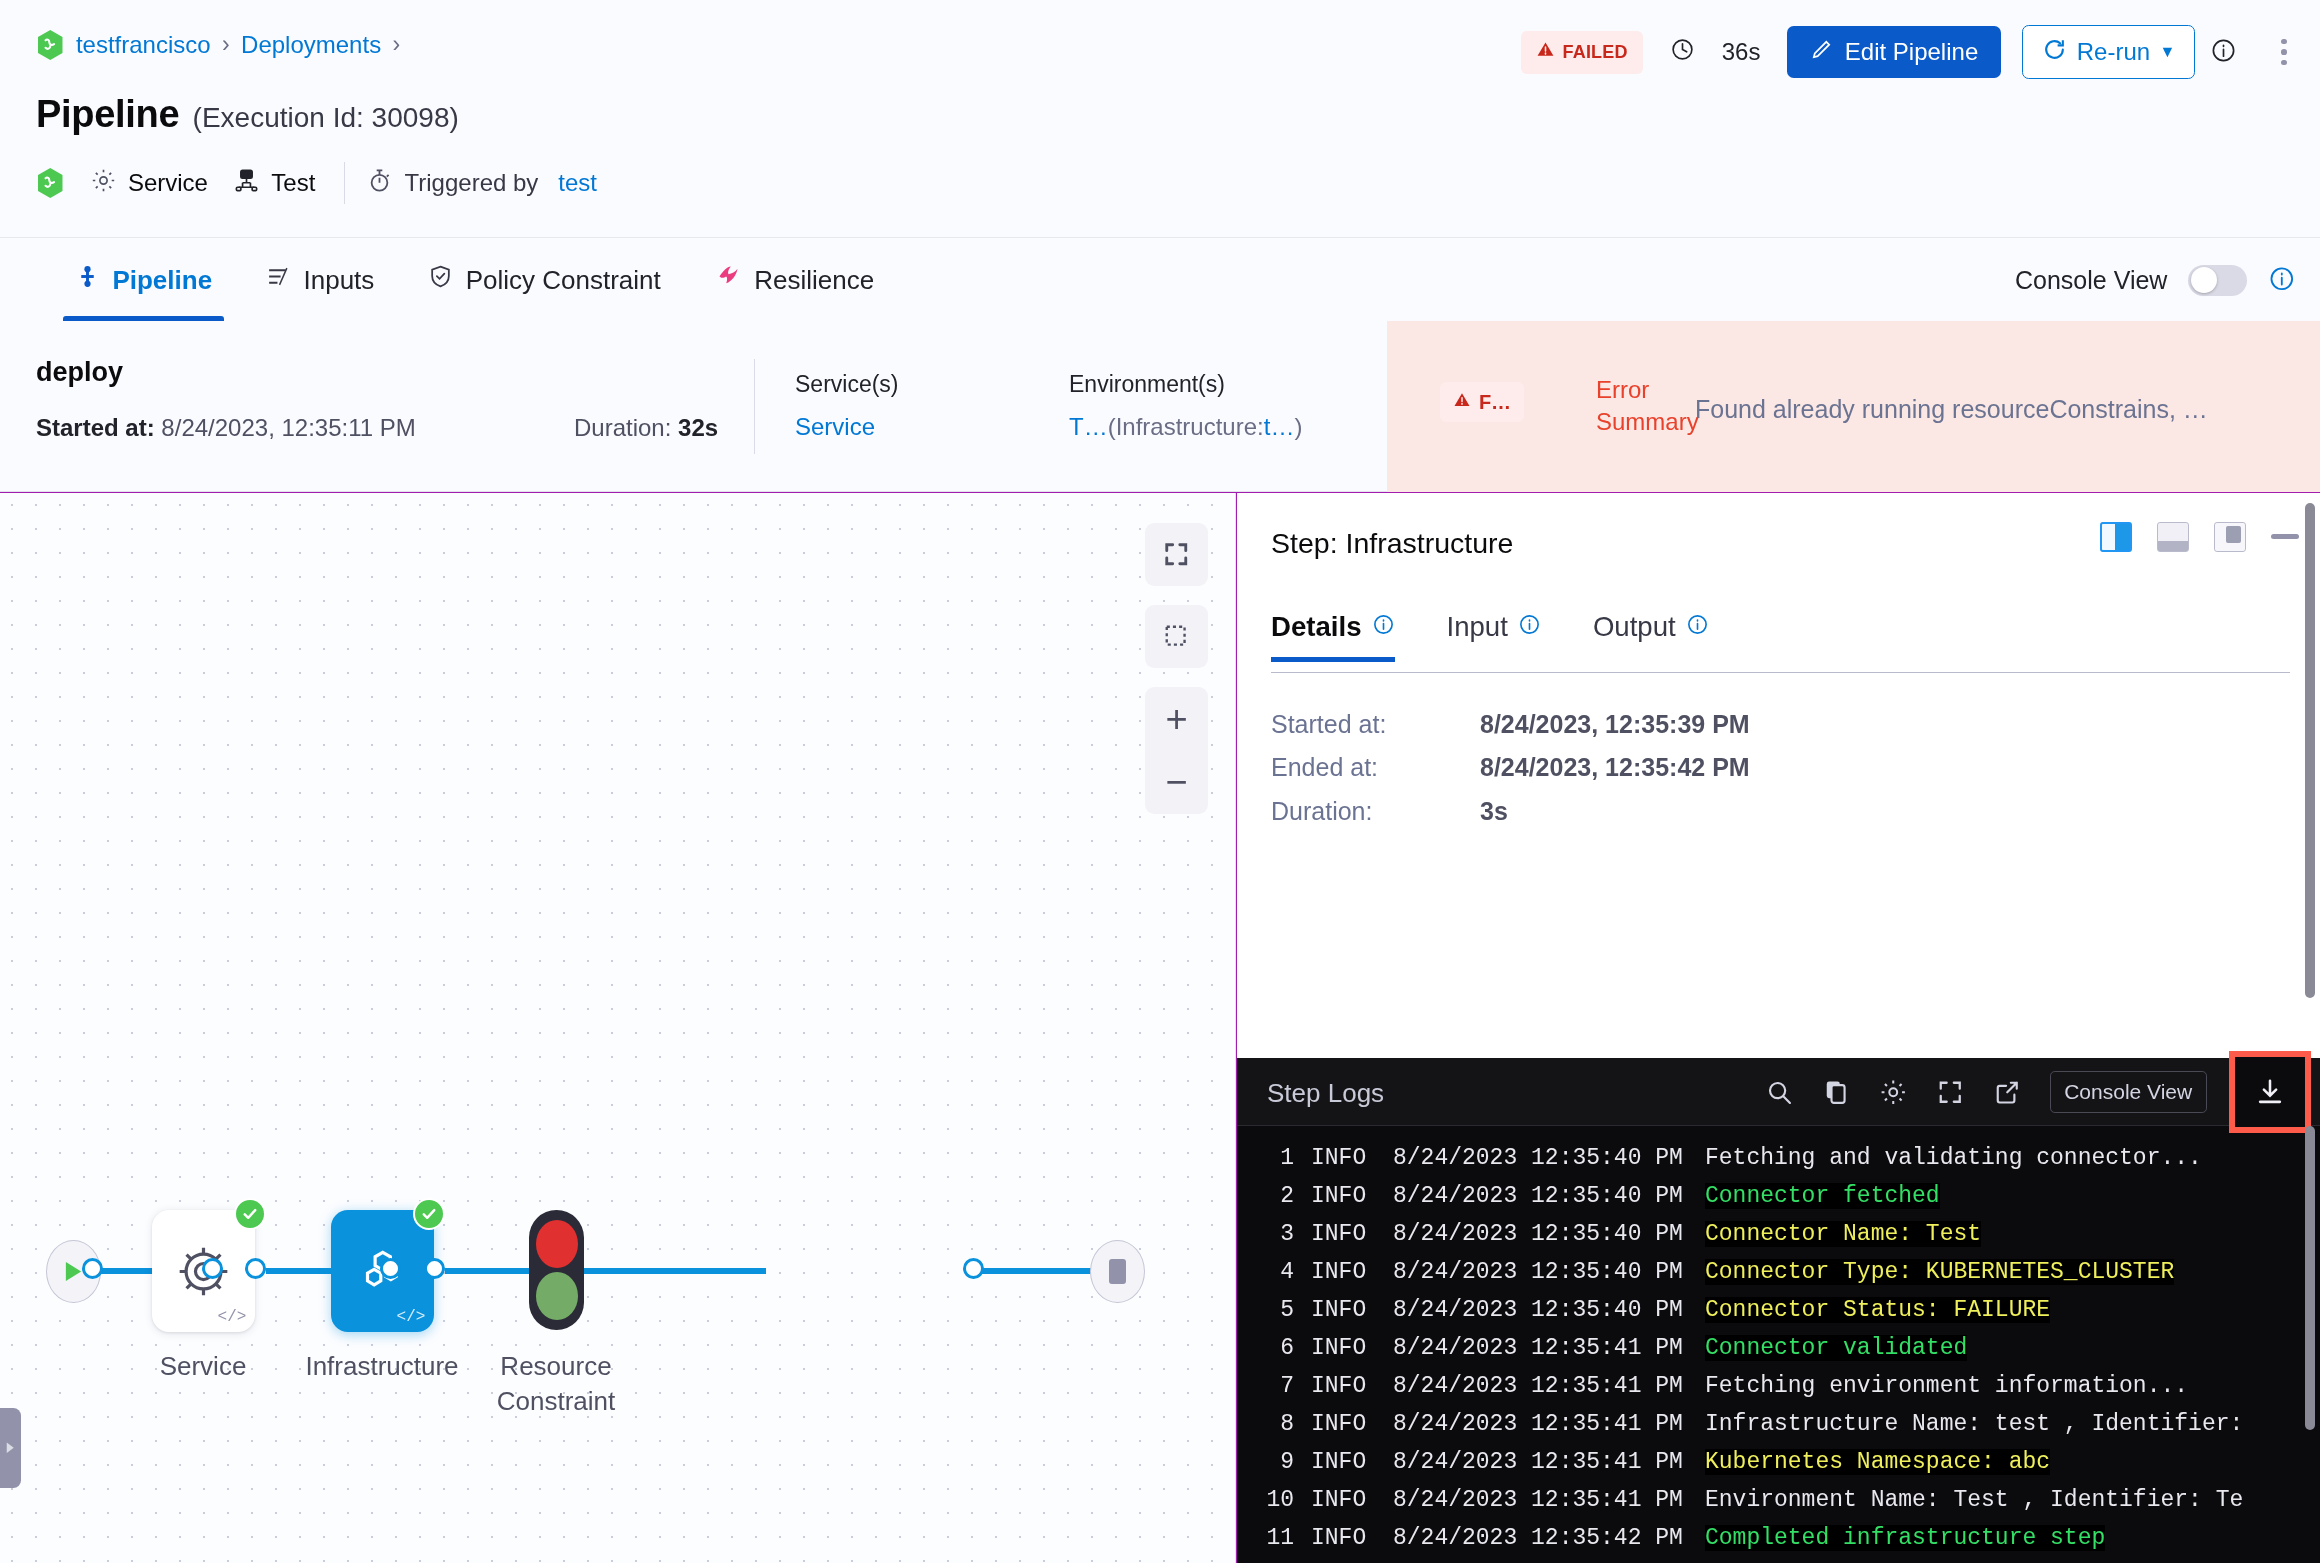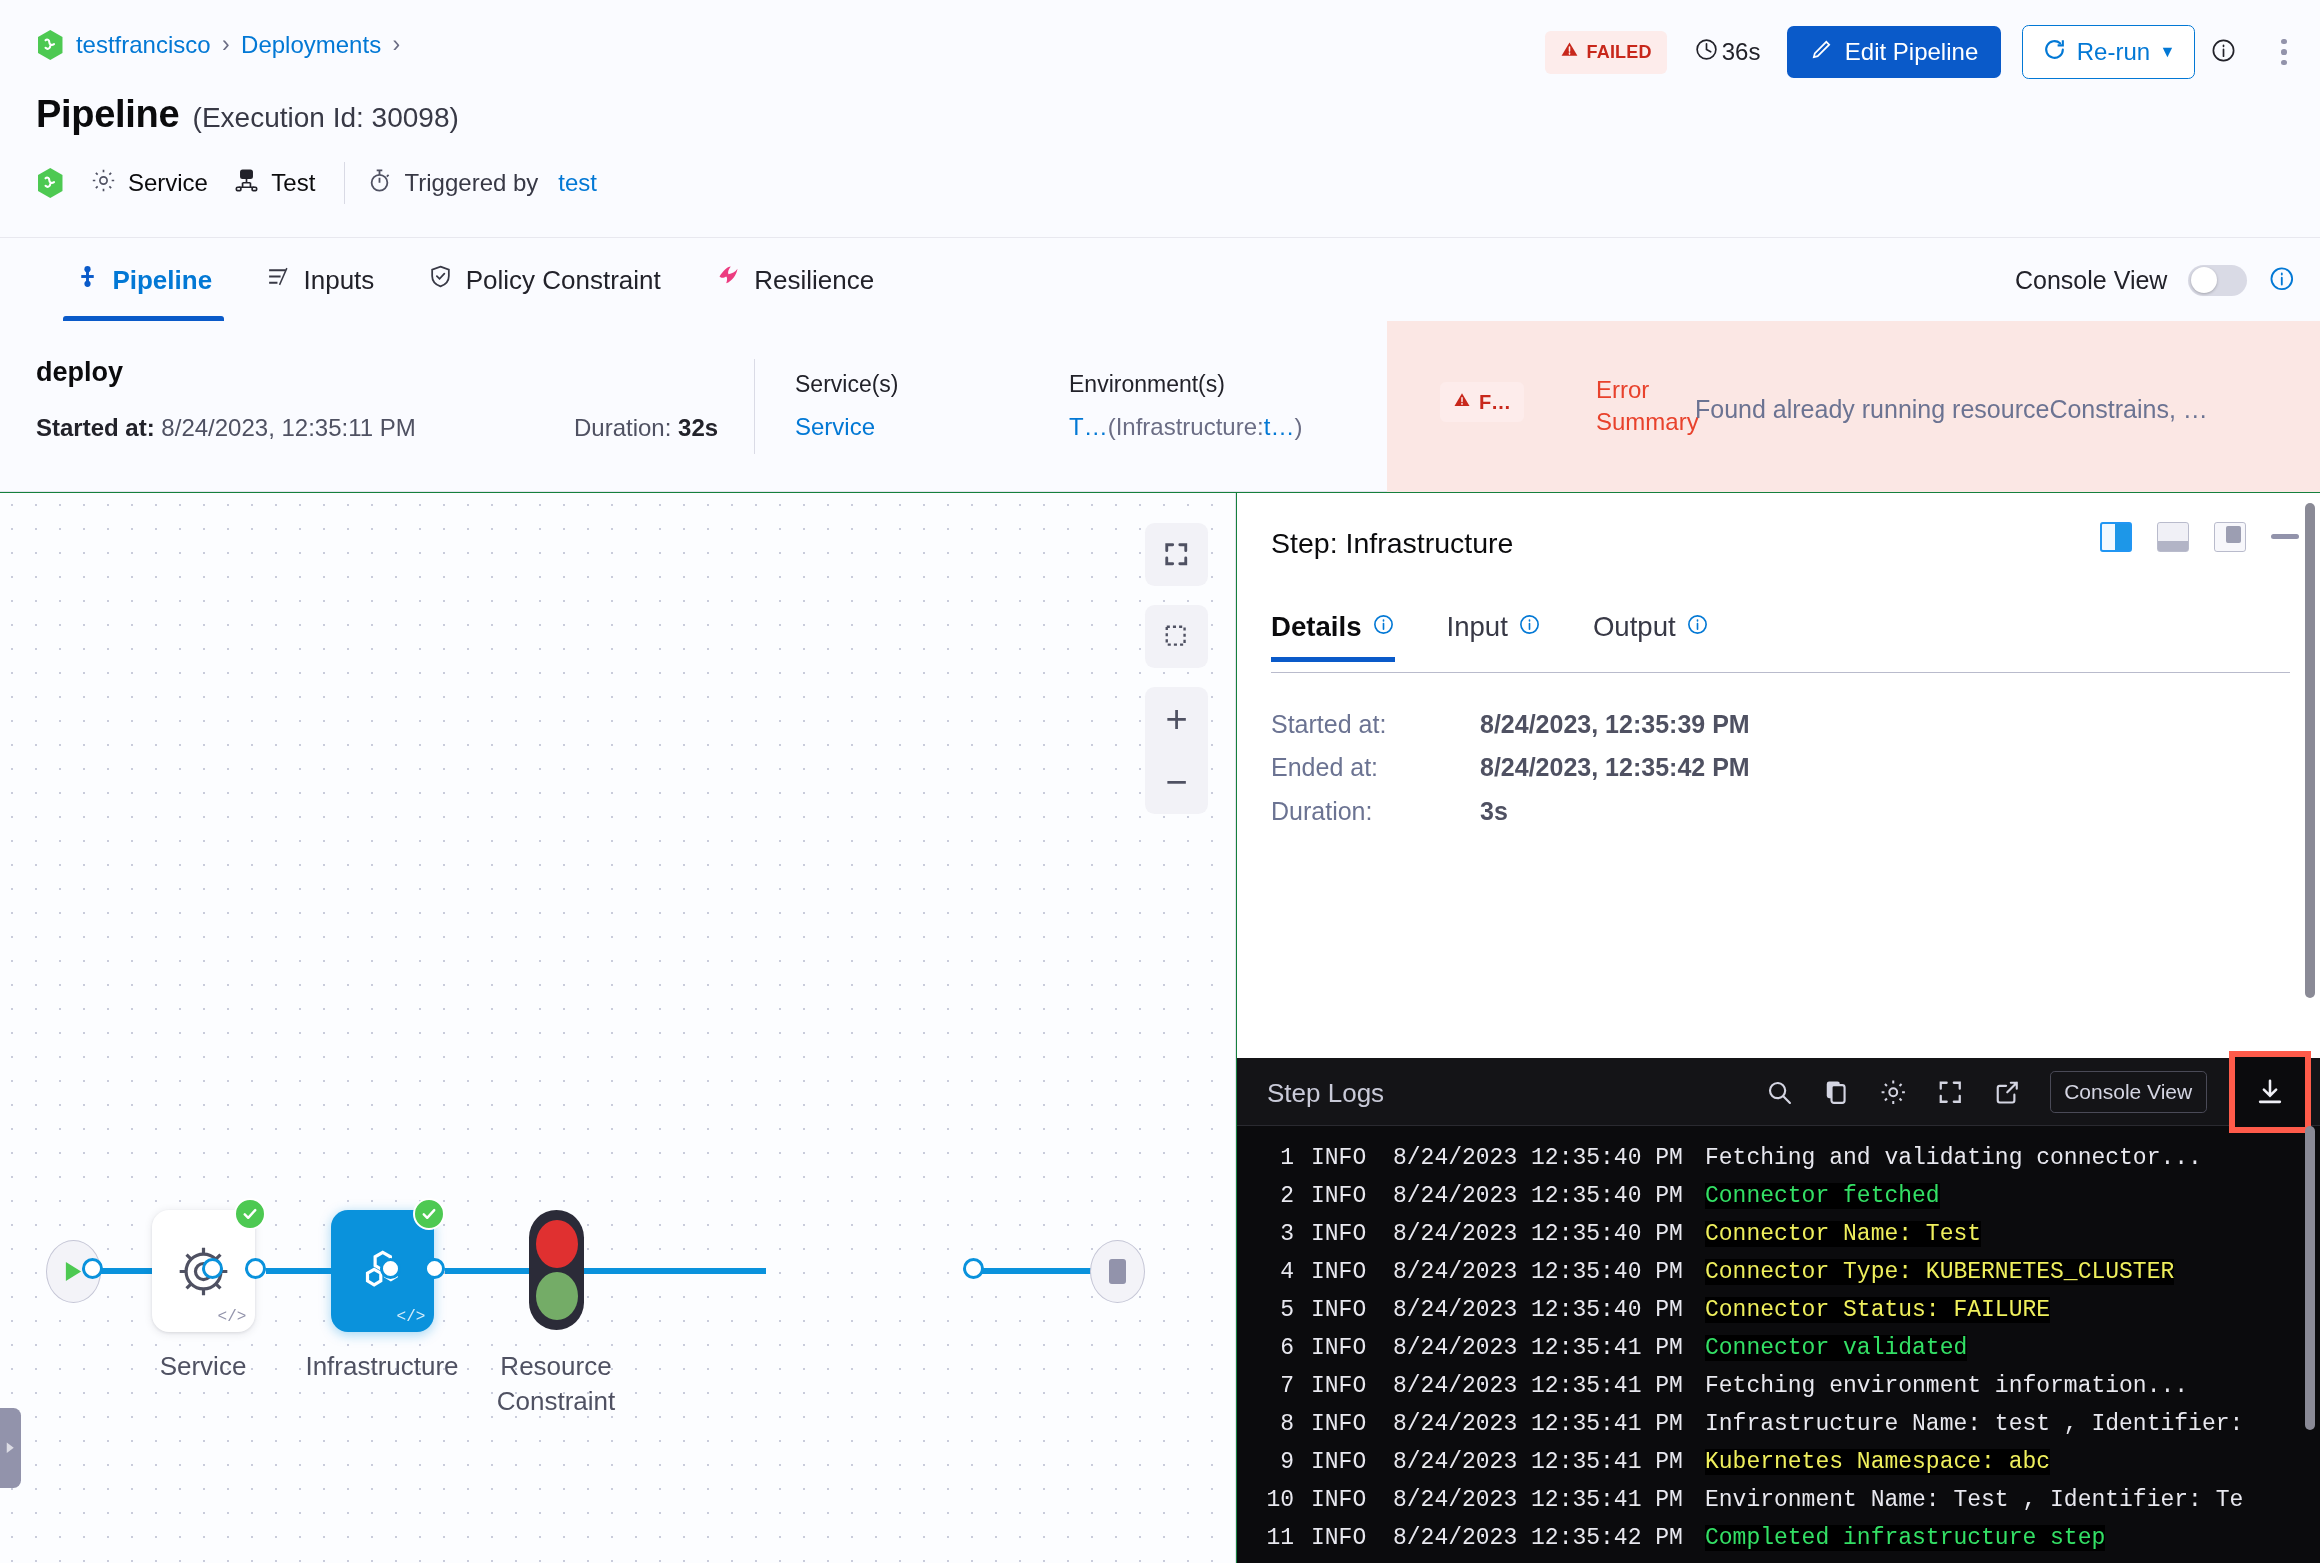--- a/index.html
+++ b/index.html
@@ -1,21 +1,21 @@
 <!DOCTYPE html>
 <html style="font-size:15px"><head>
 <meta charset="utf-8">
 <style>
   * { box-sizing: border-box; margin: 0; padding: 0; }
   html, body {
     width: 2321px; height: 1564px;
     font-family: "Liberation Sans", sans-serif;
     background: #fff; overflow: hidden;
   }
-  .app { position: relative; width: 2321px; height: 1564px; background: #15803d; }
+  .app { position: relative; width: 2321px; height: 1564px; background: #a21caf; }
 
   
   .topbar { position: absolute; left: 0; top: 0; width: 2321px; height: 238px;
             background: #fafbff; border-bottom: 1px solid #e8e8ef; }
   .breadcrumb { position: absolute; left: 36px; top: 28.5px; display: flex;
                 align-items: center; gap: 11.4px; font-size: 24px; }
   .bc-link { color: #0278d5; cursor: pointer; }
   .bc-sep { color: #6b6d85; font-size: 23px; }
   .harness-logo { width: 28.5px; height: 32px; display: inline-block; position: relative; }
   .harness-logo svg { display:block; }
@@ -26,21 +26,21 @@
 
   .meta-row { position: absolute; left: 36px; top: 162px; display: flex; align-items: center; gap: 0px; font-size: 24px; color: #0b0b0d; }
   .meta-item { display: flex; align-items: center; gap: 11.4px; padding-right: 25px; }
   .meta-div { width: 1px; height: 42px; background: #d9dae5; margin: 0 21px 0 3.8px; }
   .trig-label { color: #383946; }
   .trig-user { color: #0278d5; margin-left: 8.6px; }
 
   .top-actions { position: absolute; right: 28.5px; top: 25px; display: flex; align-items: center; gap: 0; }
   .badge-failed { display:flex; align-items:center; gap:7.6px; background:#fdeceb; color:#c8271b;
       font-size: 18px; font-weight: bold; padding: 9.5px 15px; border-radius: 5.7px; letter-spacing:0.2px; }
-  .dur-chip { display:flex; align-items:center; gap:3px; font-size:24px; color:#22222a; margin-left:27px; }
+  .dur-chip { display:flex; align-items:center; gap:27px; font-size:24px; color:#22222a; margin-left:27px; }
   .btn-primary { display:flex; align-items:center; gap:11.4px; background:#0a5ac9; color:#fff;
       border:none; font-size:24px; padding:11.4px 23px; border-radius:6.7px; margin-left:27px; cursor:pointer;
       font-family: "Liberation Sans", sans-serif; }
   .btn-outline { display:flex; align-items:center; gap:9.5px; background:#fff; color:#0278d5;
       border:1.5px solid #0278d5; font-size:24px; padding:10.5px 19px; border-radius:6.7px; margin-left:21px; cursor:pointer;
       font-family: "Liberation Sans", sans-serif; }
   .info-ico { margin-left: 15px; cursor:pointer; }
   .kebab { margin-left: 38px; display:flex; flex-direction:column; gap:4.8px; cursor:pointer; padding: 5.7px; }
   .kebab i { width:5.7px; height:5.7px; border-radius:50%; background:#9293ab; display:block; }
 

